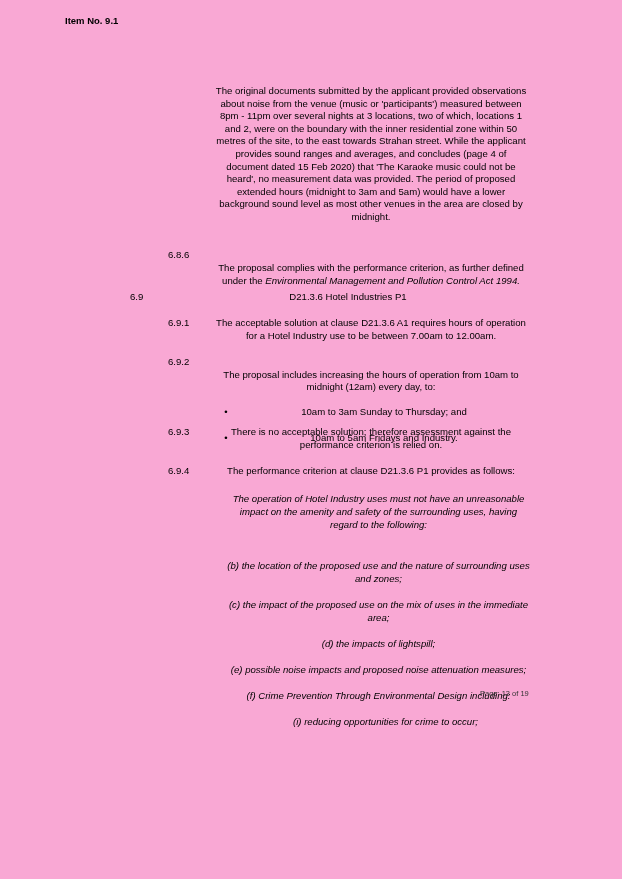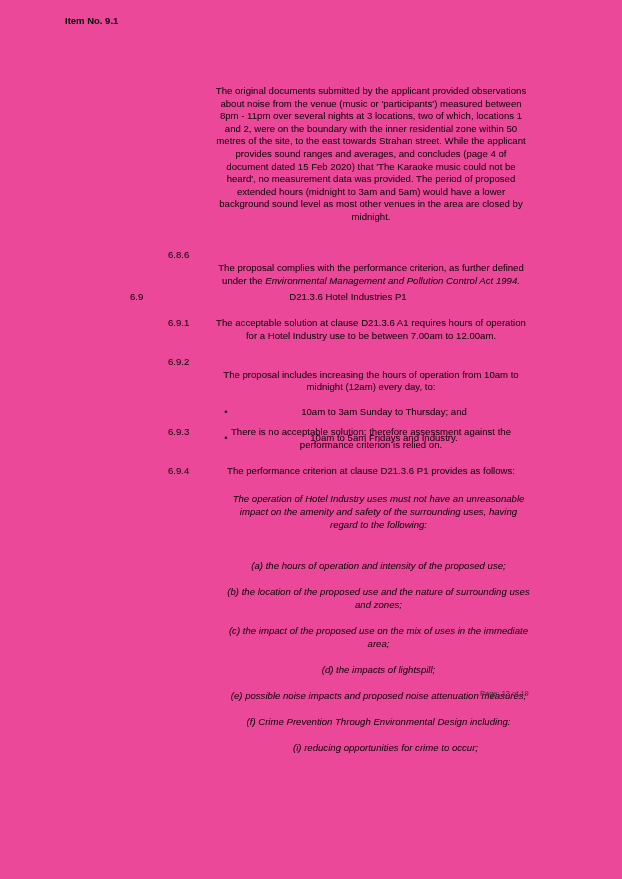--- a/index.html
+++ b/index.html
@@ -1,20 +1,20 @@
 <!DOCTYPE html>
 <html><head>
 <meta charset="utf-8">
 <style>
   html, body { margin: 0; padding: 0; background: #ffffff; }
   .page {
     position: relative;
     width: 622px;
     height: 879px;
-    background: #ec4899;
+    background: #f9a8d4;
     color: #000000;
     font-family: "Liberation Sans", "DejaVu Sans", sans-serif;
     overflow: hidden;
   }
   
   .hdr {
     position: absolute;
     top: 15px;
     font-size: 9.5px;
     font-weight: bold;
@@ -108,21 +108,20 @@
 performance criterion is relied on.</div>
 
   <div class="block num3" style="top:465px">6.9.4</div>
   <div class="block txt" style="top:465px">The performance criterion at clause D21.3.6 P1 provides as follows:</div>
 
   <div class="block quote" style="top:492px">The operation of Hotel Industry uses must not have an unreasonable
 impact on the amenity and safety of the surrounding uses, having
 regard to the following:</div>
 
   <div class="block quote" style="top:546px">
-    <div>(a) the hours of operation and intensity of the proposed use;</div>
     <div>(b) the location of the proposed use and the nature of surrounding uses
 and zones;</div>
     <div>(c) the impact of the proposed use on the mix of uses in the immediate
 area;</div>
     <div>(d) the impacts of lightspill;</div>
     <div>(e) possible noise impacts and proposed noise attenuation measures;</div>
     <div>(f) Crime Prevention Through Environmental Design including:</div>
     <div class="quote-sub">(i) reducing opportunities for crime to occur;</div>
   </div>
 

